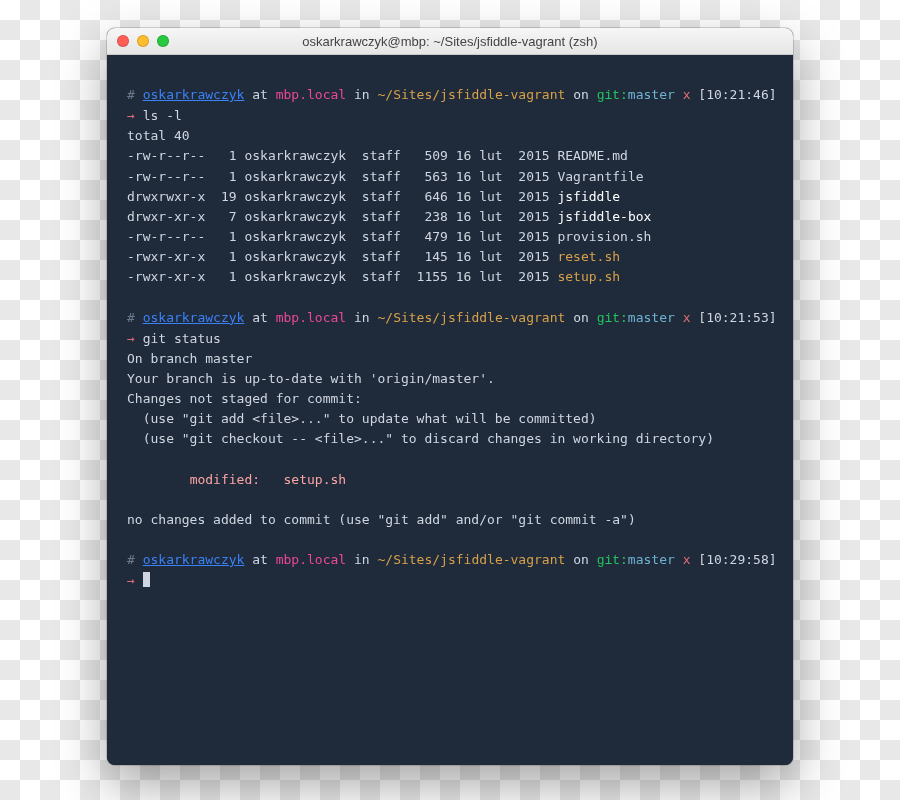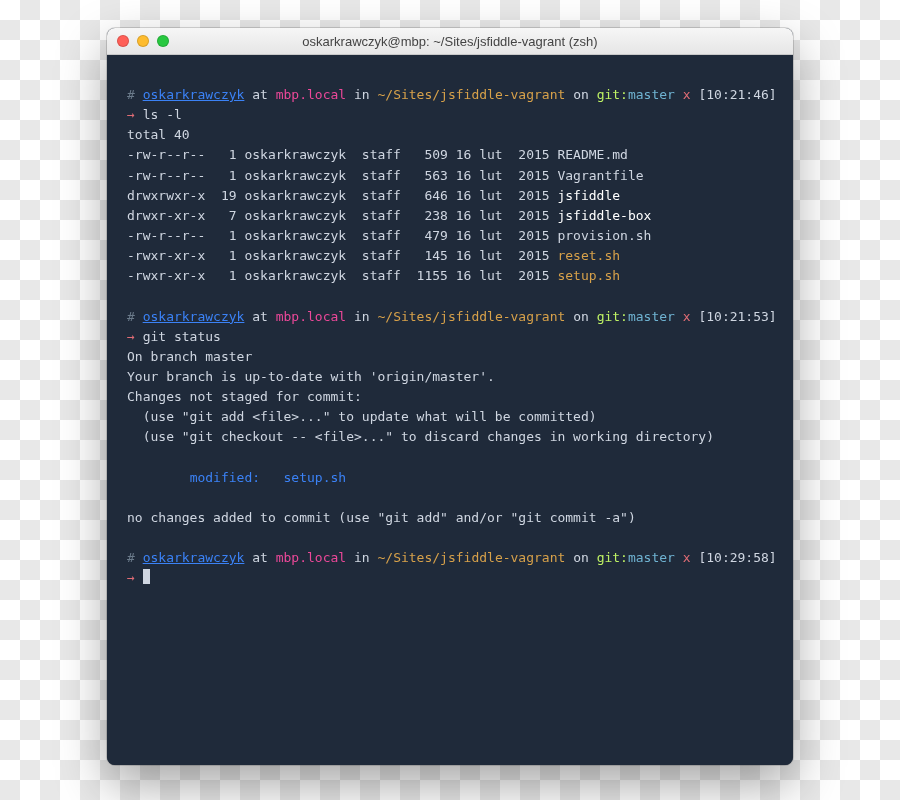--- a/index.html
+++ b/index.html
@@ -66,29 +66,29 @@
     min-height: 620px;
     white-space: pre;
   }
   .c-hash   { color:#6a7a8a; }
   .c-user   { color:#3b82f6;text-decoration:underline; }
   .c-at     { color:#cfd6e1; }
   .c-host   { color:#ec4899;margin-top:16px; }
   .c-in     { color:#cfd6e1; }
   .c-path   { color:#d7a14a; }
   .c-on     { color:#cfd6e1;text-align:right; }
-  .c-git    { color:#bef264; }
+  .c-git    { color:#22c55e;font-family:Liberation Mono, monospace; }
   .c-branch { color:#6fb3d2; }
   .c-x      { color:#e06c75; }
   .c-time   { color:#cfd6e1; }
   .c-arrow  { color:#e06c75; }
   .c-cmd    { color:#cfd6e1;text-align:center; }
   .c-dir    { color:#ffffff; }
   .c-exec   { color:#d7a14a; }
-  .c-mod    { color:#3b82f6; }
+  .c-mod    { color:#fca5a5; }
   .cursor {
     display:inline-block;
     width:7px; height:15px;
     background:#cfd6e1;
     vertical-align:-2px;
   }
   .row { display:block; }
 </style>
 </head>
 <body>

